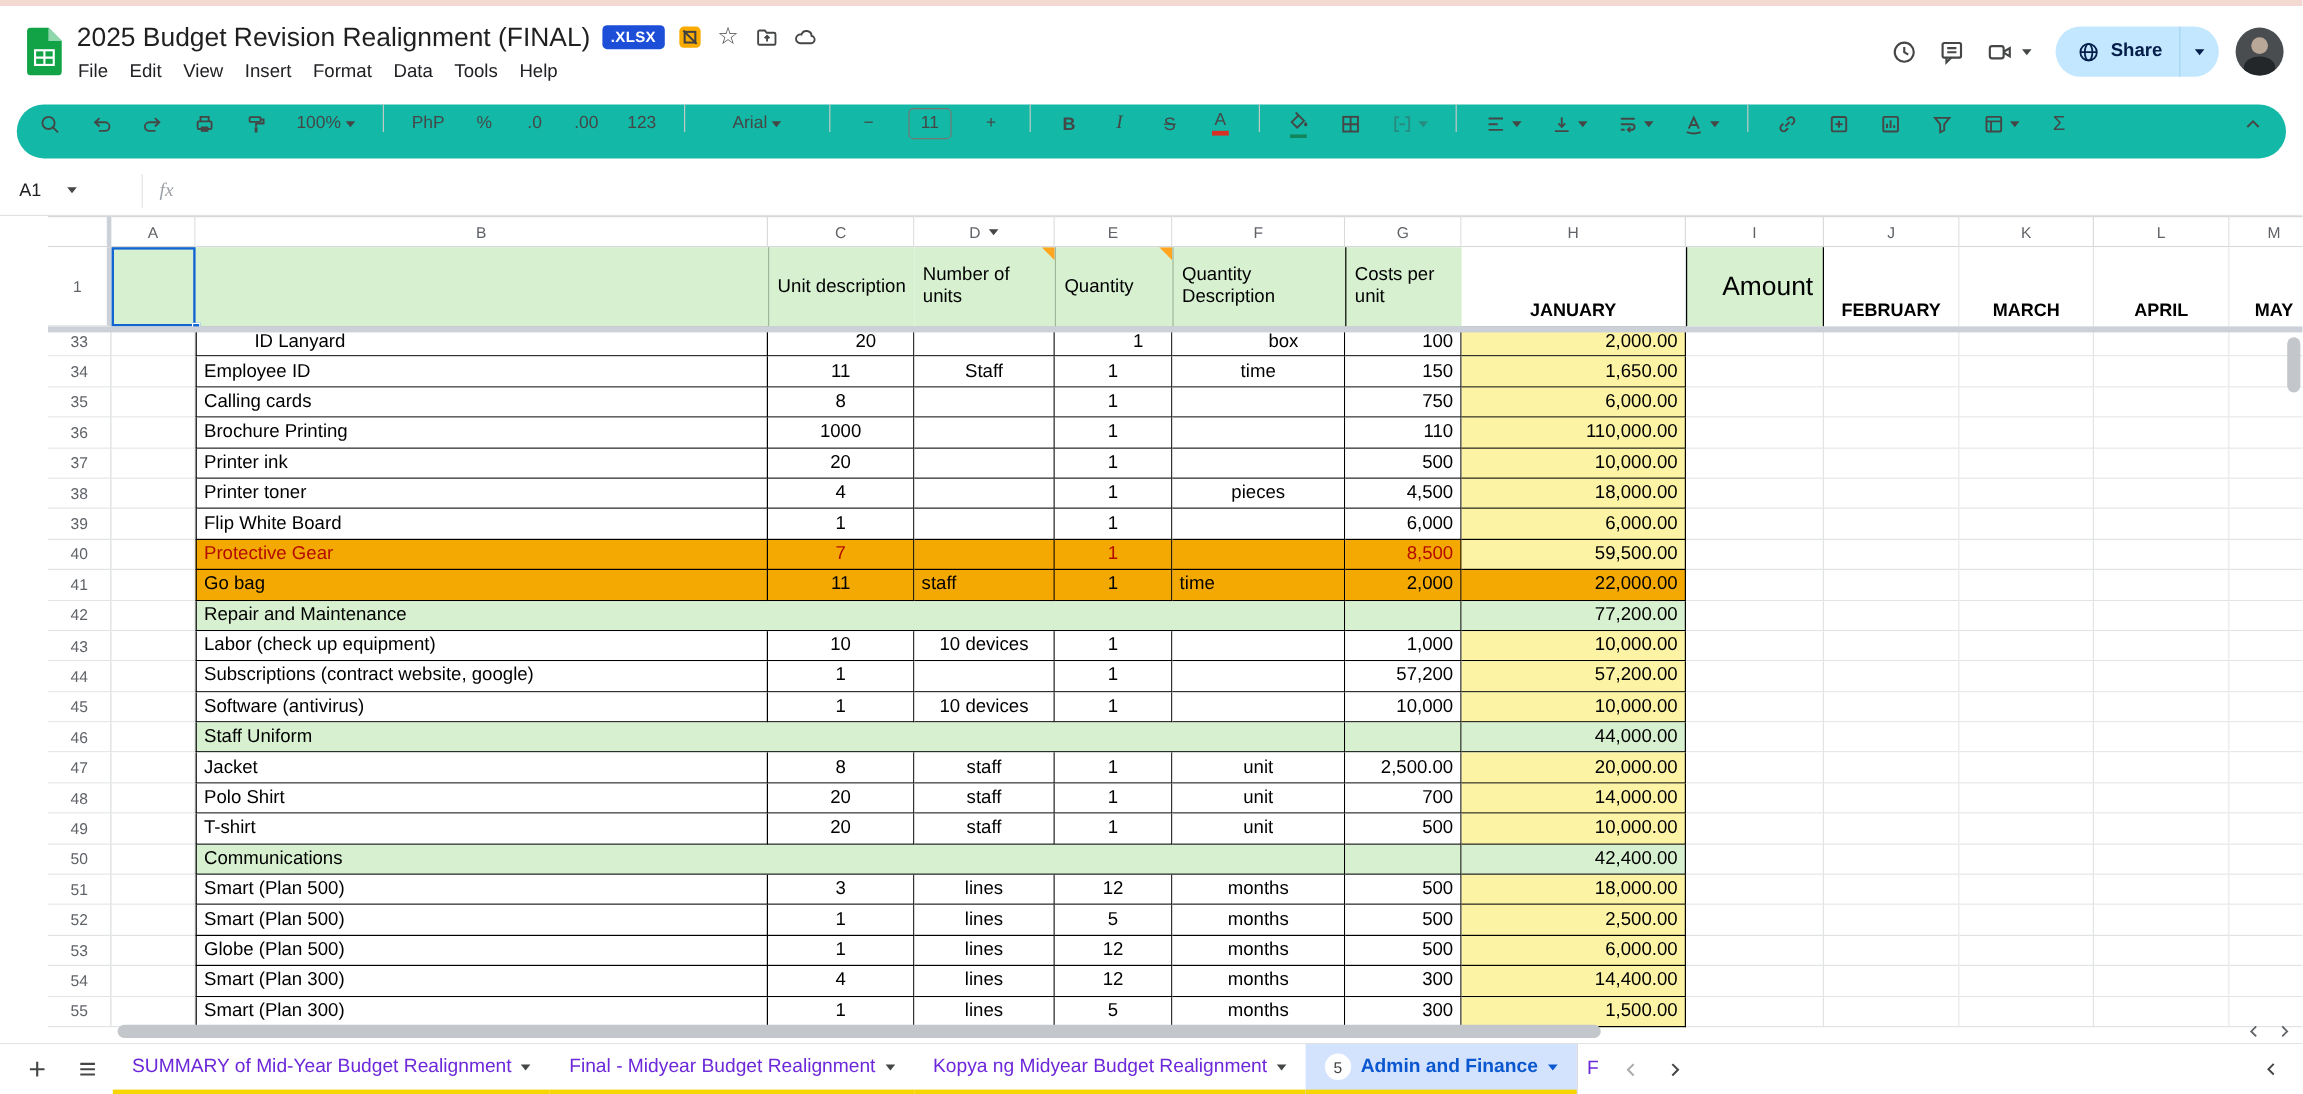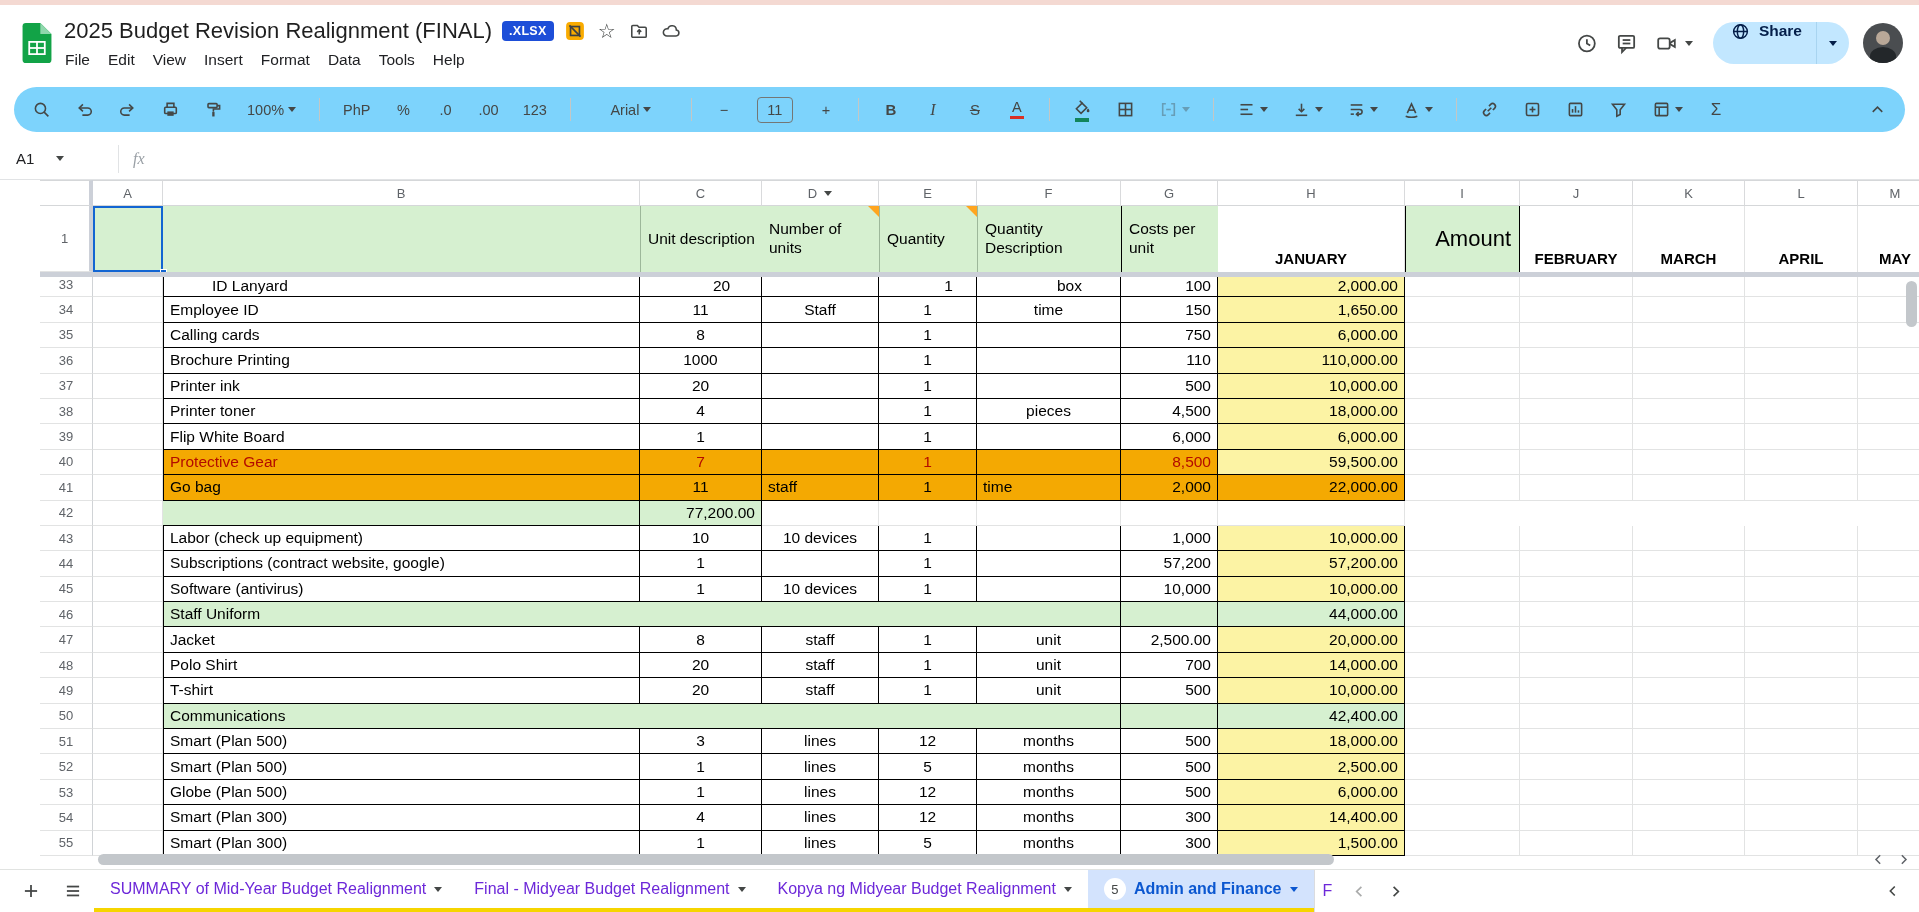--- a/index.html
+++ b/index.html
@@ -20,31 +20,31 @@
   .hicon svg { width:20px; height:20px; }
   .star-glyph { font-size:20px; color:#444746; line-height:1; }
   .menu-row { display:flex; margin-left:-8px; }
   .menu-item { font-size:15.5px; padding:3px 9px; border-radius:5px; color:#202124; cursor:pointer; }
   .header-right { margin-left:auto; display:flex; align-items:center; gap:14px; }
   .tool-circle { width:26px; height:26px; display:flex; align-items:center; justify-content:center; color:#444746; cursor:pointer; }
   .tool-circle svg { width:23px; height:23px; }
   .cam-wrap { display:flex; align-items:center; gap:5px; cursor:pointer; }
   .share-pill { display:flex; align-items:center; height:42px; background:#c2e7ff; border-radius:22px;
                 overflow:hidden; cursor:pointer; margin-left:6px; }
-  .share-main { display:flex; gap:9px; padding:0 14px 0 18px; height:100%; }
+  .share-main { display:flex; align-items:center; gap:9px; padding:0 14px 0 18px; height:100%; }
   .share-label { font-size:15.5px; font-weight:600; color:#041e49; }
   .share-div { width:1px; height:42px; background:#a8d4f0; }
   .share-dd { padding:0 12px; height:100%; display:flex; align-items:center; }
   .avatar { width:40px; height:40px; border-radius:50%; background:#4a4d50; position:relative; overflow:hidden; cursor:pointer; }
   .avatar .head { position:absolute; left:13px; top:8px; width:14px; height:14px; border-radius:50%; background:#b9a898; }
   .avatar .body { position:absolute; left:7px; top:24px; width:26px; height:18px; border-radius:50% 50% 0 0; background:#23272a; }
 
   
   .toolbar-wrap { height:57px; display:flex; align-items:center; padding:0 14px; }
-  .toolbar { flex:1; height:45px; background:#7dd3fc; border-radius:23px; display:flex; align-items:center; padding:0 12px;gap:12px; }
+  .toolbar { flex:1; height:45px; background:#14b8a6; border-radius:23px; display:flex; padding:0 12px;gap:12px; }
   .tb-item { height:32px; min-width:30px; padding:0 6px; border-radius:4px; display:flex; align-items:center; justify-content:center;
              gap:4px; color:#444746; font-size:14.5px; cursor:pointer; white-space:nowrap; }
   .tb-item svg { width:19px; height:19px; }
   .tb-sep { width:1px; height:23px; background:#c4c7c5; margin:0 5px; flex:none; }
   .tb-label { font-size:14.5px; color:#444746; }
   .b-bold { font-weight:700; font-size:15px; }
   .b-italic { font-style:italic; font-family:"Liberation Serif", serif; font-size:16px; }
   .b-strike { text-decoration:line-through; font-size:15px; }
   .colorstack { display:flex; flex-direction:column; align-items:center; line-height:1; }
   .colorstack .bar { width:14px; height:3.5px; margin-top:1.5px; }
@@ -89,21 +89,21 @@
   .month-cell { align-items:flex-end; justify-content:center; font-weight:700; font-size:15px;
                 padding-bottom:5px; border-right:1px solid #e2e3e3; }
   .tri { position:absolute; top:0; right:0; width:0; height:0;
          border-top:11px solid #ffa51f; border-left:11px solid transparent; }
   .sel { outline:2px solid #1265d2; outline-offset:-2px; overflow:visible !important; position:relative; z-index:4; }
   .fill-handle { position:absolute; right:-4px; bottom:-4px; width:7px; height:7px;
                  background:#1265d2; border:1.5px solid #fff; z-index:7; }
   .freeze-div { position:absolute; left:40px; right:0; height:5px; background:#ccd0d8; z-index:5; }
   .dcell { border-right:1px solid #000; border-bottom:1px solid #000; padding:0 6px; }
   .dcell.first { border-left:1px solid #000; }
-  .top-edge { border-top:4px solid #a3a3a3;padding-left:48px; }
+  .top-edge { border-top:1px solid #a3a3a3;padding-left:48px; }
   .txt-l { justify-content:flex-start; }
   .txt-c { justify-content:center; }
   .txt-r { justify-content:flex-end; }
   .red-text { color:#b30b00; }
   .vthumb { position:absolute; right:2px; top:101px; width:11px; height:46px; background:#c3c7cb; border-radius:6px; }
   .hthumb { position:absolute; left:98px; bottom:4px; width:1236px; height:11px; background:#c3c7cb; border-radius:6px; }
   .hs-arrows { position:absolute; right:8px; bottom:2px; display:flex; gap:10px; color:#5f6368; }
   .hs-arrows svg { width:15px; height:15px; }
 
   
@@ -649,20 +649,21 @@
         <div class="cell gray-cell"></div>
         <div class="cell gray-cell"></div>
         <div class="cell gray-cell"></div>
         <div class="cell gray-cell"></div>
         <div class="cell gray-cell"></div>
       </div>
       <div class="grid-row gr-data">
         <div class="cell mcell"></div>
         <div class="cell rowhead">42</div>
         <div class="cell gray-cell"></div>
+        <div class="cell dcell first green txt-l" style="grid-column: 4 / span 5;">Repair and Maintenance</div>
         <div class="cell dcell green"></div>
         <div class="cell dcell green txt-r">77,200.00</div>
         <div class="cell gray-cell"></div>
         <div class="cell gray-cell"></div>
         <div class="cell gray-cell"></div>
         <div class="cell gray-cell"></div>
         <div class="cell gray-cell"></div>
       </div>
       <div class="grid-row gr-data">
         <div class="cell mcell"></div>

